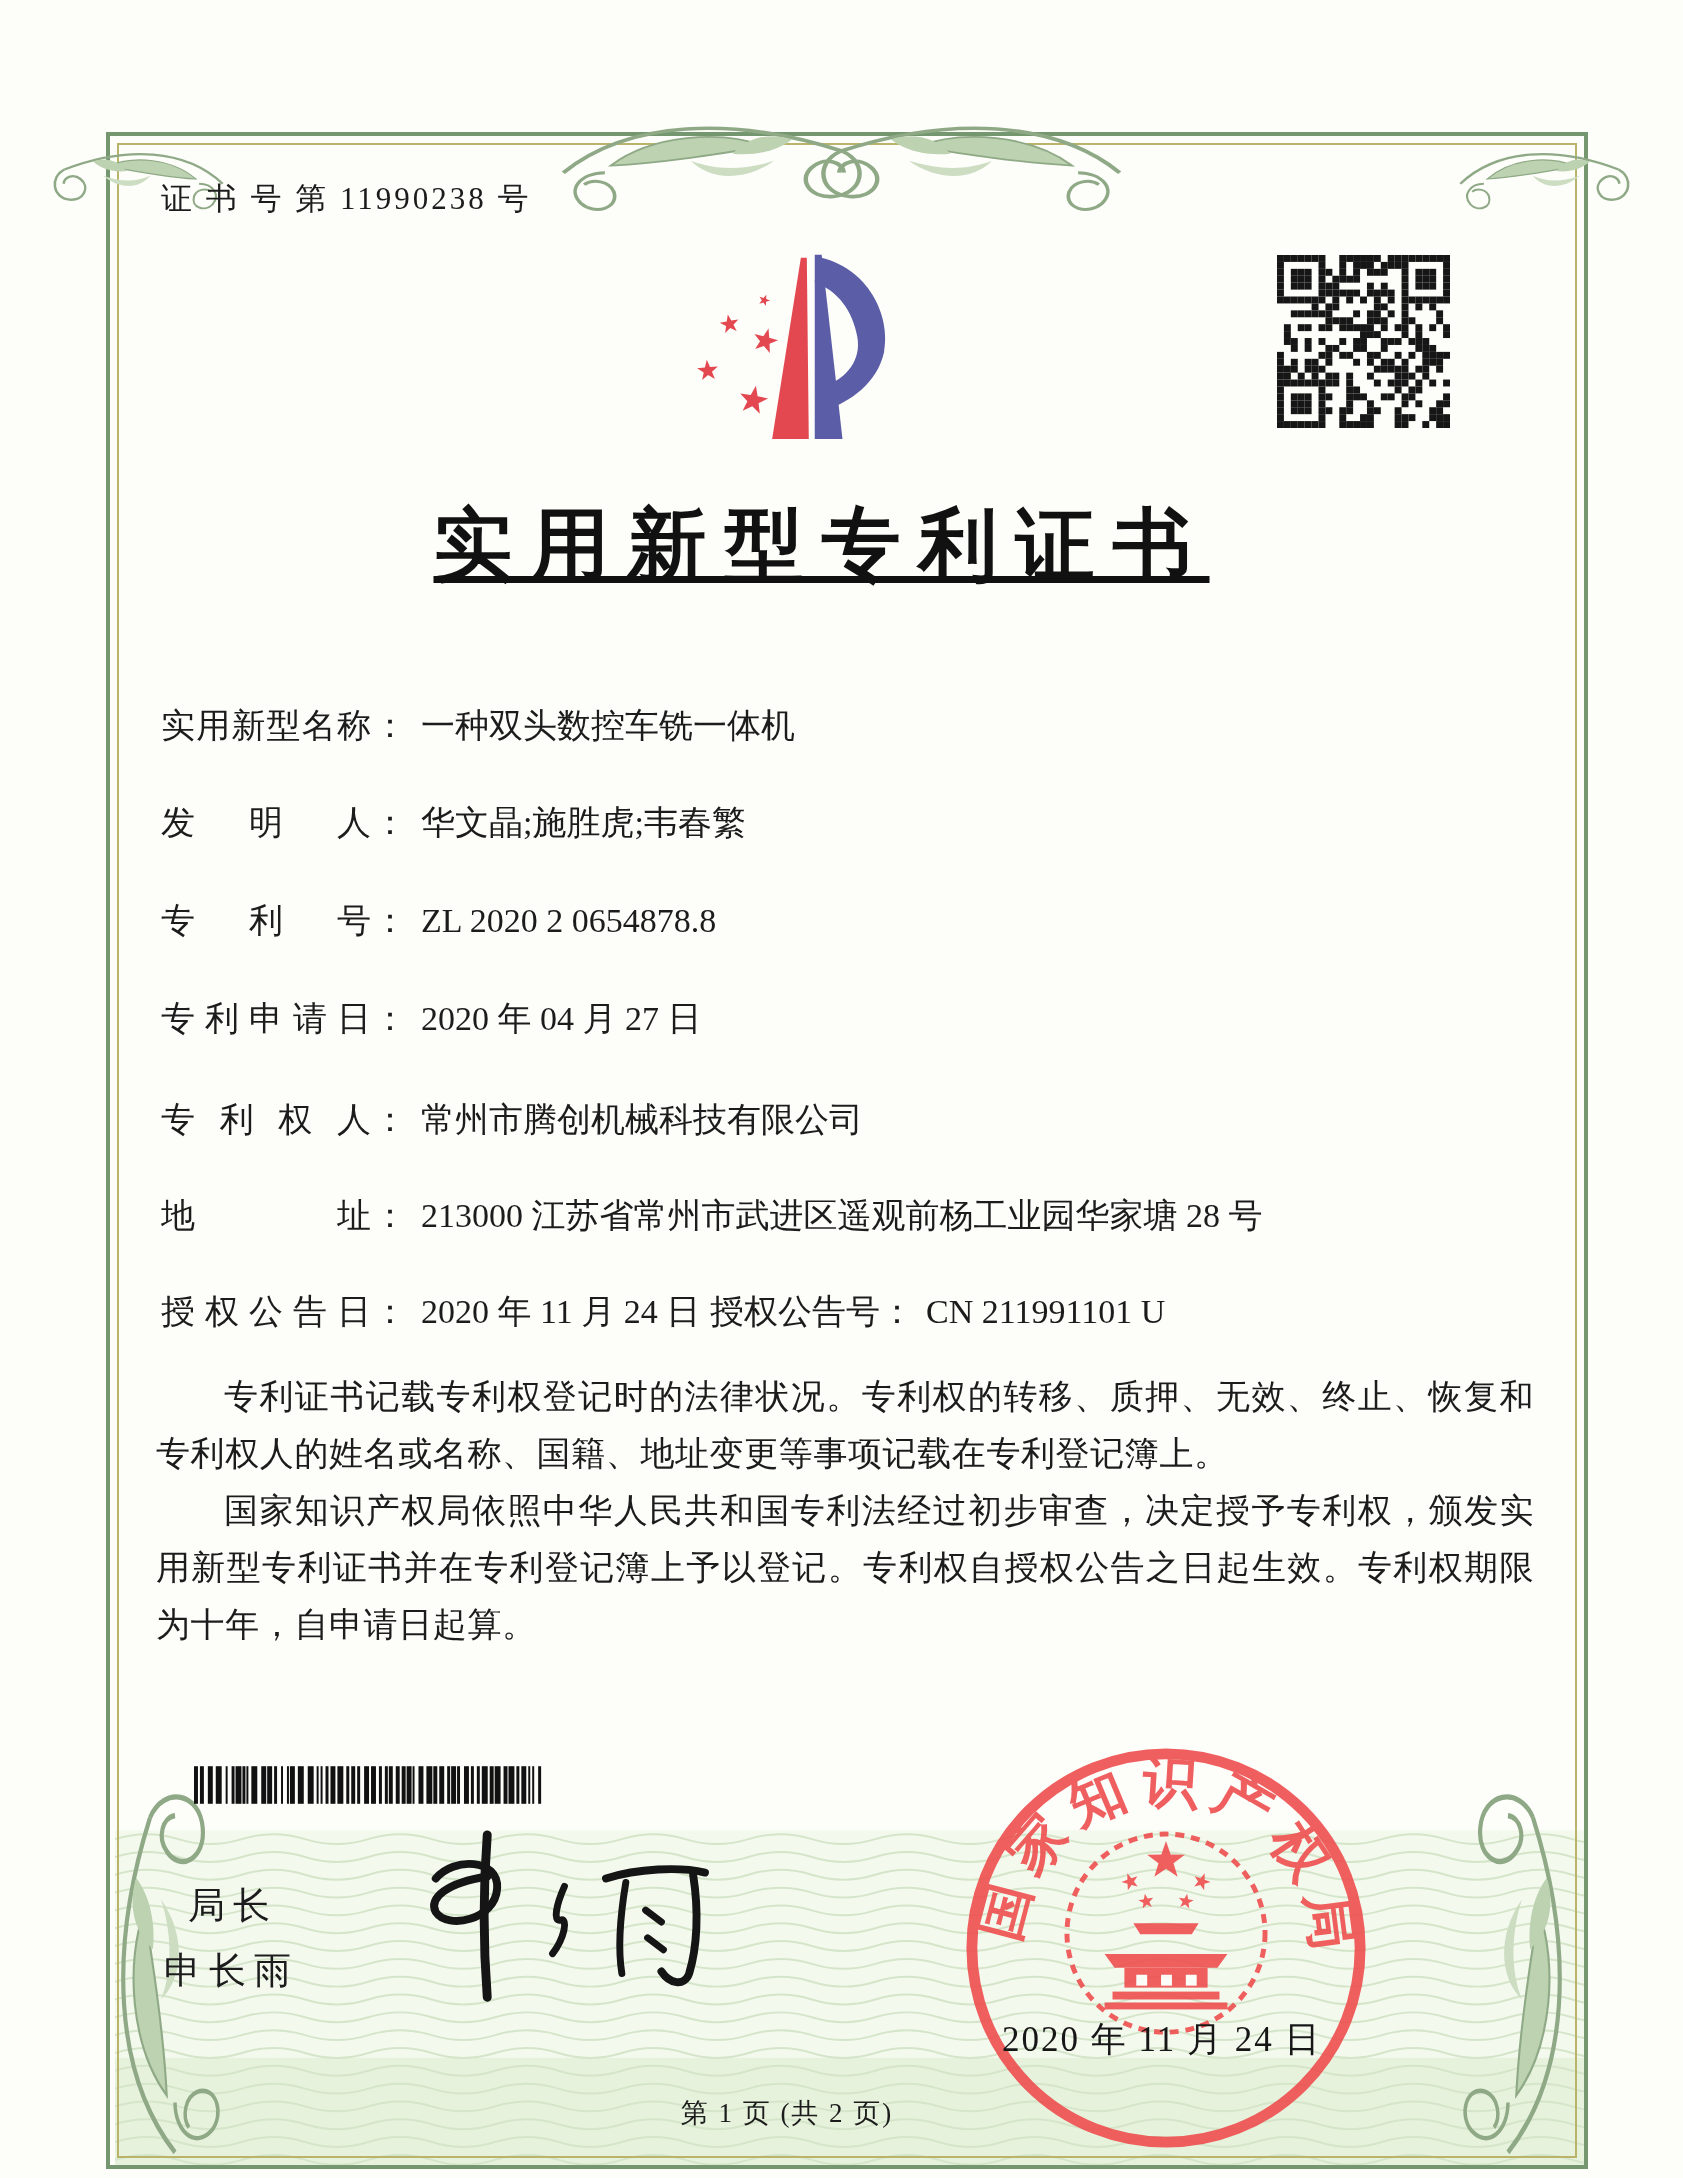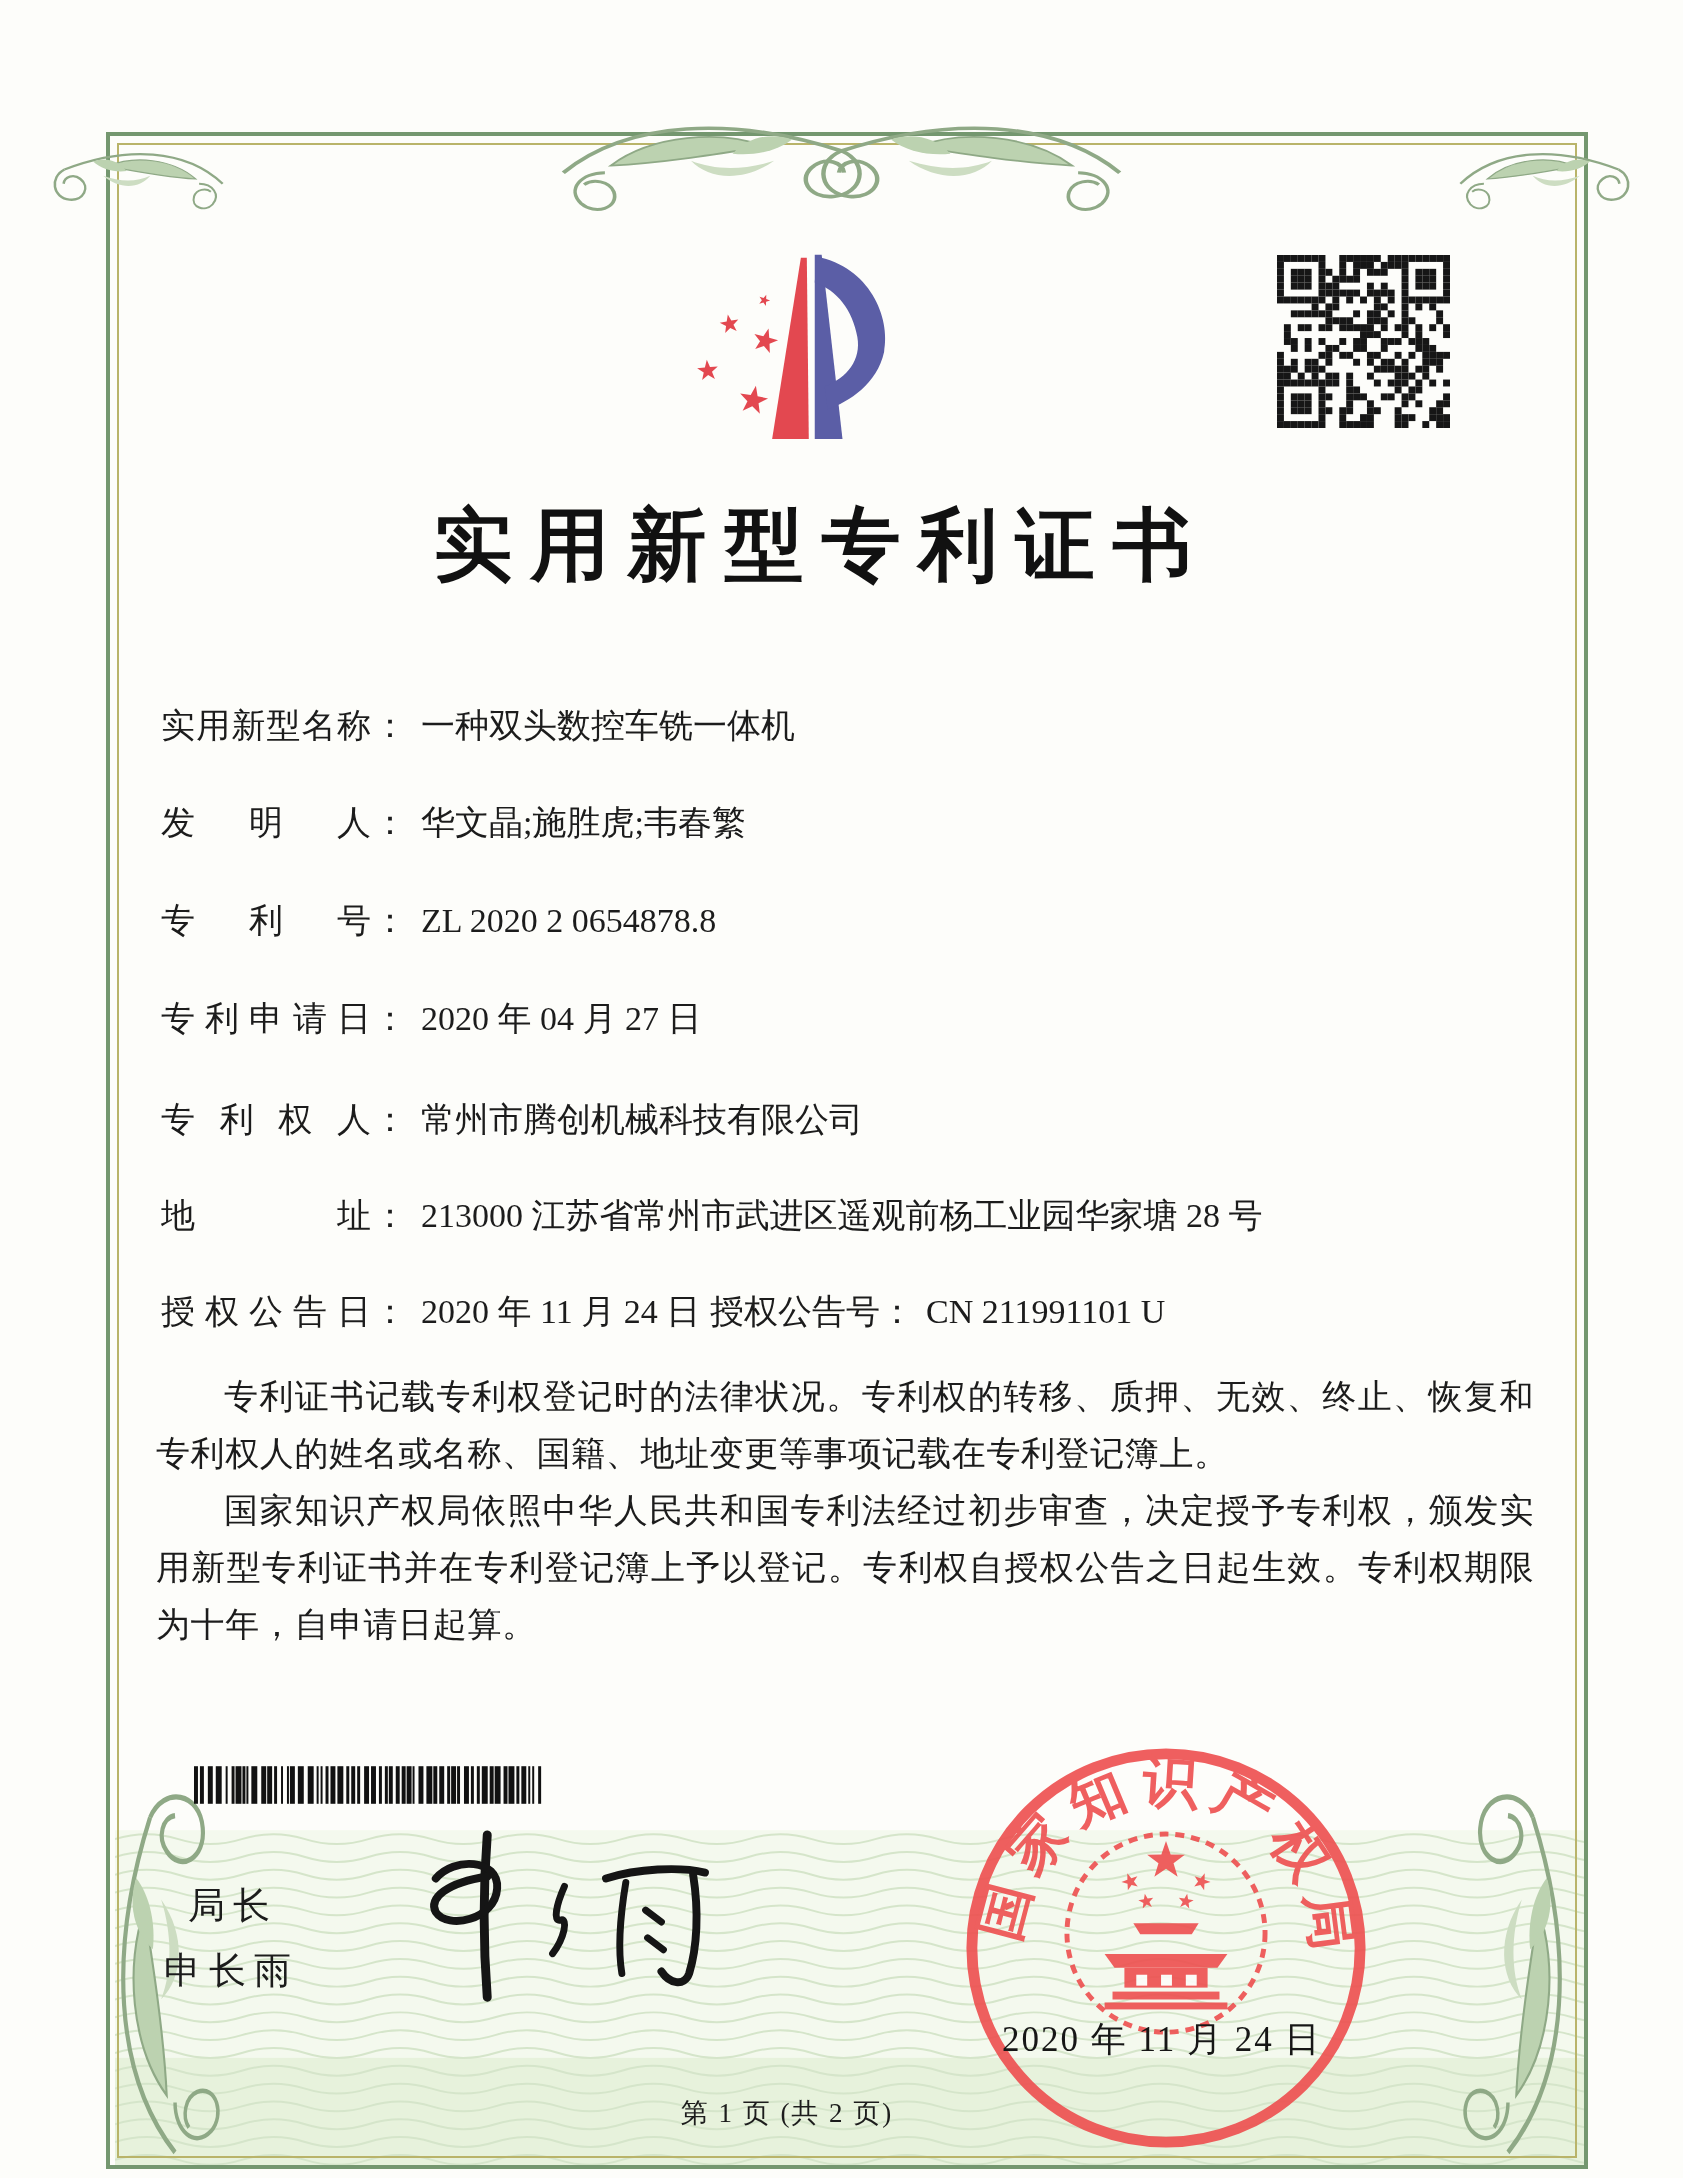--- a/index.html
+++ b/index.html
@@ -14,21 +14,21 @@
   .frame-inner{position:absolute;left:7px;top:7px;right:7px;bottom:7px;
     border:2px solid #b9b46a;}
   
   #wave-svg{position:absolute;left:115px;top:1830px;}
   #orn-svg{position:absolute;left:0;top:0;pointer-events:none;}
   
   .cert-no{position:absolute;left:161px;top:178px;font-size:31px;letter-spacing:3px;}
   #logo-svg{position:absolute;left:681px;top:223px;}
   #qr-svg{position:absolute;left:1277px;top:255px;}
   .title{position:absolute;left:99px;top:493px;width:1445px;text-align:center;
-    font-size:79px;font-weight:bold;letter-spacing:18px;color:#111;}
+    font-size:79px;font-weight:bold;letter-spacing:18px;color:#111;text-decoration:underline;}
   
   .frow{position:absolute;left:161px;font-size:34px;white-space:nowrap;}
   .flabel{display:inline-block;width:210px;text-align:justify;text-align-last:justify;vertical-align:bottom;}
   .fcolon{margin-left:2px;}
   .fvalue{margin-left:14px;}
   .fpair2{position:absolute;left:549px;top:0;}
   .fpair2 .fvalue{margin-left:12px;}
   
   .body-text{position:absolute;left:156px;top:1368px;width:1378px;
     font-size:34px;line-height:57px;letter-spacing:0.6px;text-align:justify;}
@@ -133,20 +133,21 @@
       <g transform="translate(1610,2185) rotate(-90) scale(1.8,-1.4)">
       <path d="M6,62 C50,18 120,14 194,44" fill="none" stroke="#8fa986" stroke-width="3"></path>
       <path d="M194,44 c18,10 14,36 -6,38 c-17,2 -25,-16 -13,-26 c8,-7 19,-3 20,6" fill="none" stroke="#8fa986" stroke-width="3"></path>
       <path d="M38,56 C66,30 112,26 142,40 C112,46 72,54 38,56 Z" fill="#bcd2b0" stroke="#8fa986" stroke-width="1.5"></path>
       <path d="M34,62 c-16,0 -26,14 -16,26 c9,10 26,4 22,-10 c-3,-9 -14,-11 -20,-6" fill="none" stroke="#8fa986" stroke-width="2.5"></path>
       <path d="M92,52 C108,60 128,60 148,52 C128,70 104,68 92,52 Z" fill="#cdddc2"></path>
       <path d="M120,46 c10,-14 26,-18 40,-12 c-10,10 -26,14 -40,12 Z" fill="#bcd2b0"></path>
     </g>
     </svg>
 
+  <div class="cert-no">证 书 号 第 11990238 号</div>
 
   <svg id="logo-svg" width="213" height="238" viewBox="0 0 215 240">
     <polygon points="121,35 127,35 129,218 92,218" fill="#e34850"></polygon>
     <polygon points="135,32 142,32 163,218 135,218" fill="#5b5ea6"></polygon>
     <path d="M137,34 C190,44 212,95 205,130 C198,162 170,180 148,188 L145,165 C168,156 182,138 178,115 C173,88 158,68 135,60 Z" fill="#5b5ea6"></path>
     <g id="logo-stars">
         <polygon points="0,-1 0.235,-0.324 0.951,-0.309 0.38,0.124 0.588,0.809 0,0.4 -0.588,0.809 -0.38,0.124 -0.951,-0.309 -0.235,-0.324" fill="#e34850" transform="translate(84,78) rotate(20) scale(6)"></polygon>
         <polygon points="0,-1 0.235,-0.324 0.951,-0.309 0.38,0.124 0.588,0.809 0,0.4 -0.588,0.809 -0.38,0.124 -0.951,-0.309 -0.235,-0.324" fill="#e34850" transform="translate(49,102) rotate(-10) scale(10)"></polygon>
         <polygon points="0,-1 0.235,-0.324 0.951,-0.309 0.38,0.124 0.588,0.809 0,0.4 -0.588,0.809 -0.38,0.124 -0.951,-0.309 -0.235,-0.324" fill="#e34850" transform="translate(85,119) rotate(15) scale(13)"></polygon>
         <polygon points="0,-1 0.235,-0.324 0.951,-0.309 0.38,0.124 0.588,0.809 0,0.4 -0.588,0.809 -0.38,0.124 -0.951,-0.309 -0.235,-0.324" fill="#e34850" transform="translate(27,149) rotate(-5) scale(11)"></polygon>

